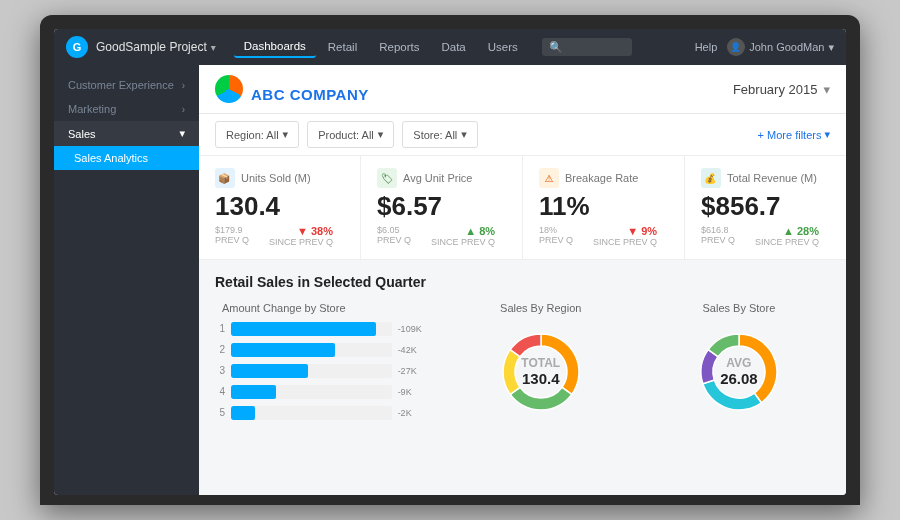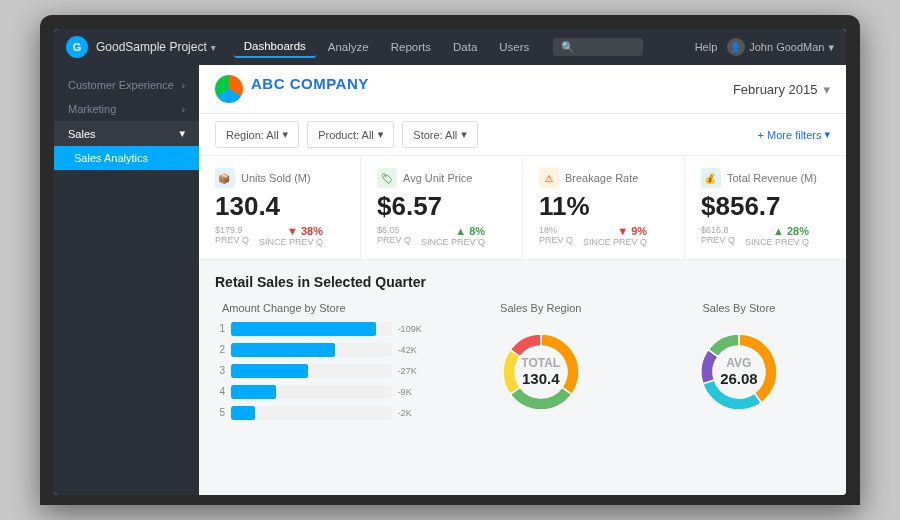--- a/index.html
+++ b/index.html
@@ -170,21 +170,21 @@
       background: #fff;
       padding: 10px 16px;
       display: flex;
       align-items: center;
       justify-content: space-between;
       border-bottom: 1px solid #e8e8e8;
       flex-shrink: 0;
     }
     .company-logo-area {
       display: flex;
-      align-items: flex-start;
+      align-items: flex-end;
       gap: 8px;
     }
     .logo-circle {
       width: 28px; height: 28px;
       border-radius: 50%;
       background: conic-gradient(#ff6600 0deg 120deg, #00aaff 120deg 240deg, #00cc44 240deg 360deg);
       flex-shrink: 0;
     }
     .company-name {
       font-size: 15px;
@@ -275,21 +275,21 @@
     }
     .kpi-value {
       font-size: 26px;
       font-weight: 700;
       color: #222;
       line-height: 1.1;
       margin-bottom: 4px;
     }
     .kpi-sub-row {
       display: flex;
-      gap: 10px;
+      gap: 20px;
       align-items: flex-start;
     }
     .kpi-prev {
       font-size: 10px;
       color: #888;
     }
     .kpi-prev span { display: block; font-size: 9px; color: #aaa; }
     .kpi-change {
       display: flex;
       flex-direction: column;
@@ -416,21 +416,21 @@
     <div class="top-nav">
       <div class="nav-logo">
         <span>G</span>
       </div>
       <div class="nav-project">
         <span>GoodSample Project</span>
         <span class="chevron">▾</span>
       </div>
       <div class="nav-items">
         <div class="nav-item active">Dashboards</div>
-        <div class="nav-item">Analyze</div>
+        <div class="nav-item">Retail</div>
         <div class="nav-item">Reports</div>
         <div class="nav-item">Data</div>
         <div class="nav-item">Users</div>
       </div>
       <input class="nav-search" type="text" placeholder="🔍" style="">
       <div class="nav-right">
         <span>Help</span>
         <div class="nav-user">
           <div class="user-icon">👤</div>
           <span>John GoodMan</span>

